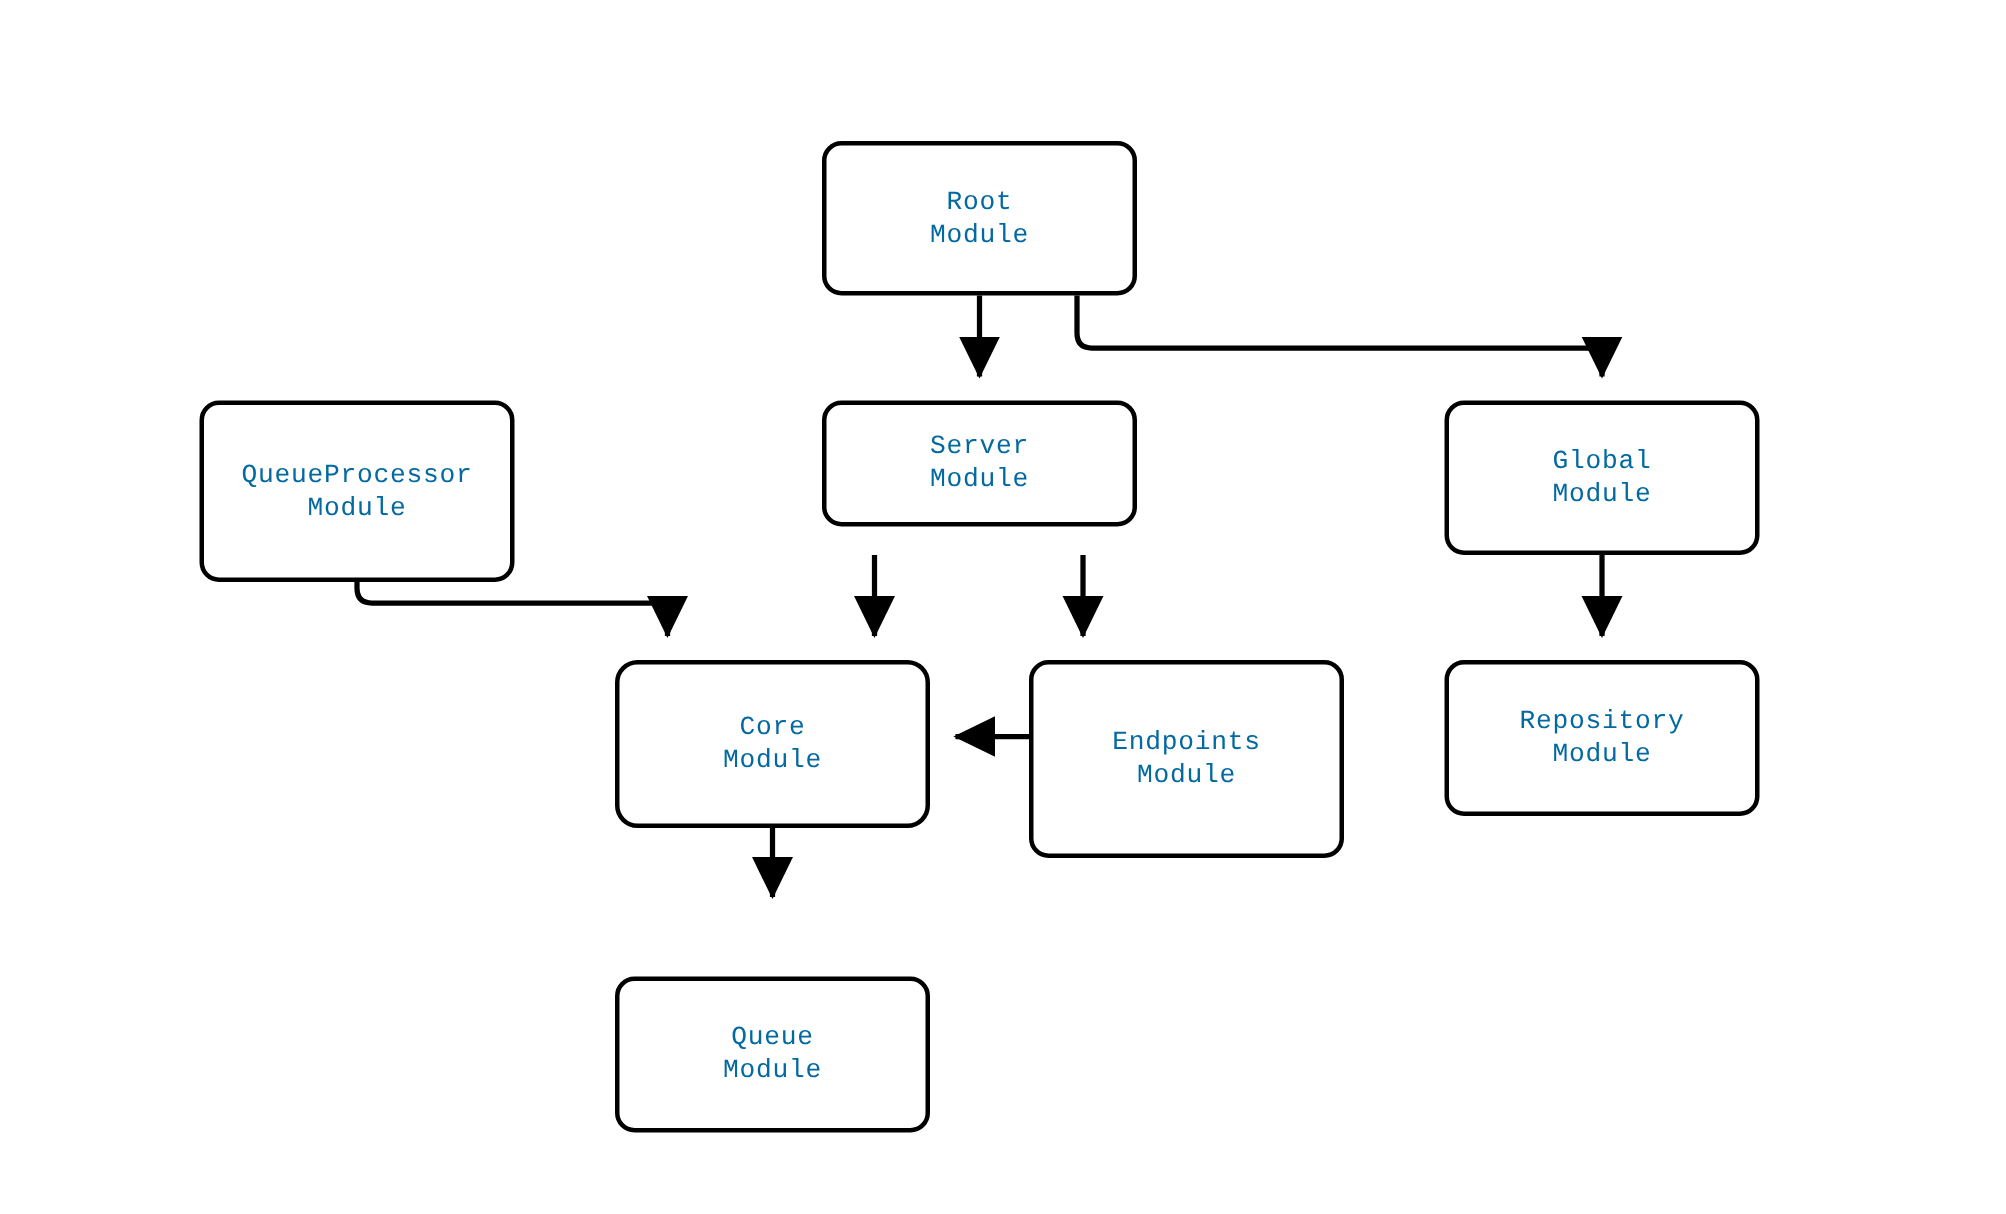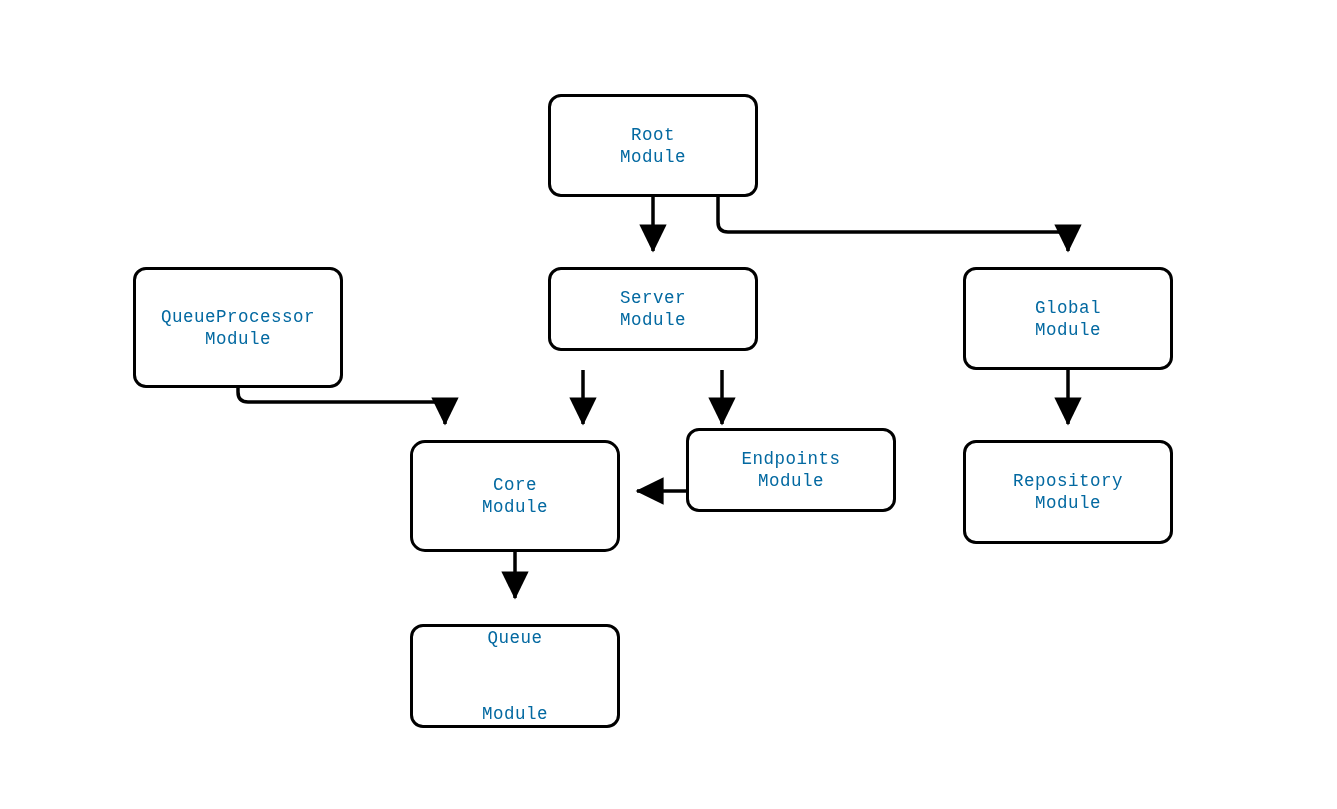--- a/index.html
+++ b/index.html
@@ -93,28 +93,28 @@
   <div class="node" style="left:963px; top:267px; width:210px; height:103px;">
     <div class="node-line">Global</div>
     <div class="node-line">Module</div>
   </div>
 
   <div class="node" style="left:410px; top:440px; width:210px; height:112px;border-radius:15px;">
     <div class="node-line">Core</div>
     <div class="node-line">Module</div>
   </div>
 
-  <div class="node" style="left:686px; top:428px; width:210px; height:84px;">
+  <div class="node" style="left:686px; top:440px; width:210px; height:132px;">
     <div class="node-line">Endpoints</div>
     <div class="node-line">Module</div>
   </div>
 
   <div class="node" style="left:963px; top:440px; width:210px; height:104px;">
     <div class="node-line">Repository</div>
     <div class="node-line">Module</div>
   </div>
 
-  <div class="node" style="left:410px; top:624px; width:210px; height:104px;justify-content:space-between;">
+  <div class="node" style="left:410px; top:651px; width:210px; height:104px;">
     <div class="node-line">Queue</div>
     <div class="node-line">Module</div>
   </div>
 
 </div>
 
 </body></html>

